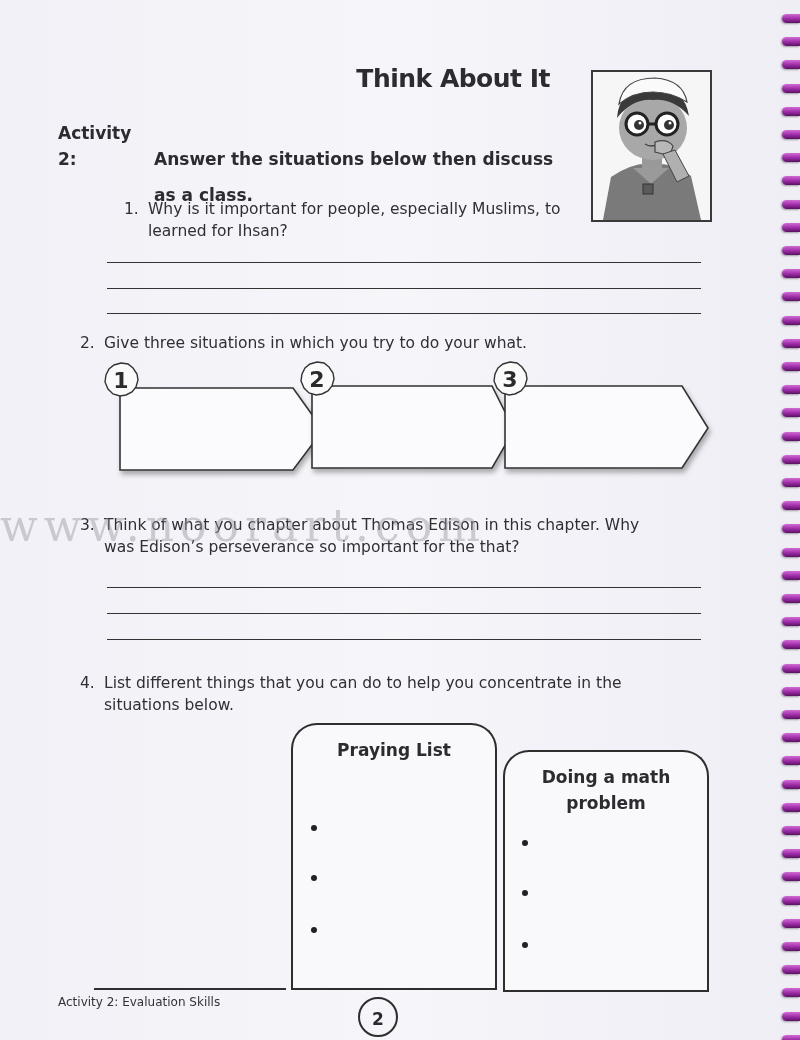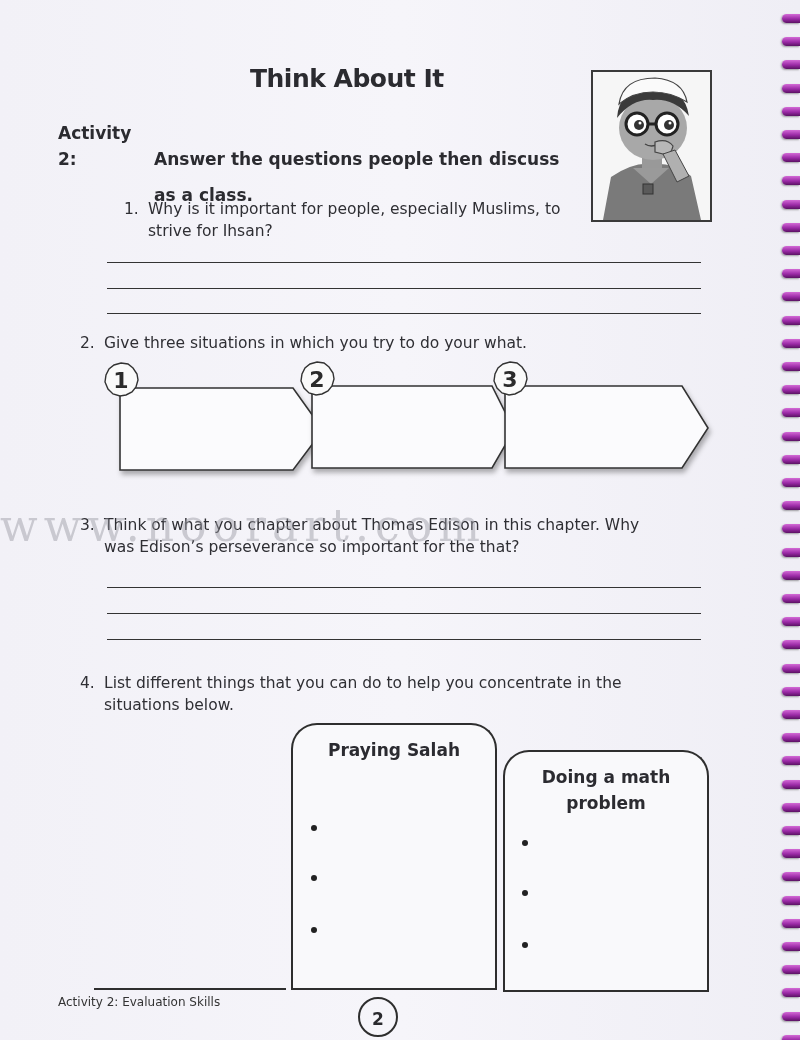--- a/index.html
+++ b/index.html
@@ -2,21 +2,21 @@
 <html><head>
 <meta charset="utf-8">
 <style>
   html, body { margin: 0; padding: 0; }
   body {
     width: 800px; height: 1040px; overflow: hidden; position: relative;
     background: linear-gradient(90deg, #f2f1f7 0%, #f6f5fa 50%, #efeef5 100%);
     font-family: "DejaVu Sans", sans-serif; color: #2a2a2e;
   }
   .page { position: absolute; left: 0; top: 0; width: 775px; height: 1040px; }
-  .title { position: absolute; left: 250px; top: 64px; width: 300px; text-align: left; font-size: 25px; font-weight: bold; color: #2b2b30; letter-spacing: -0.5px; }
+  .title { position: absolute; left: 250px; top: 64px; width: 300px; text-align: right; font-size: 25px; font-weight: bold; color: #2b2b30; letter-spacing: -0.5px; }
   .activity { position: absolute; left: 58px; top: 120px; font-size: 17px; font-weight: bold; line-height: 26px; color: #2b2b30; }
   .activity .label { display: inline-block; width: 96px; }
   .activity .line2 { padding-left: 96px; margin-top: 10px; }
   .portrait { position: absolute; left: 591px; top: 70px; width: 117px; height: 148px; border: 2px solid #3a3a3a; background: #f8f8f8; overflow: hidden; }
   .q { position: absolute; left: 80px; font-size: 15.5px; line-height: 22px; color: #2f2f34; }
   .q .num { display: inline-block; width: 24px; }
   .q .cont { padding-left: 24px; }
   .rule { position: absolute; left: 107px; width: 594px; height: 0; border-top: 1.6px solid #333; }
   .arrows { position: absolute; left: 100px; top: 360px; width: 620px; height: 120px; }
   .badge-num { font-size: 22px; font-weight: bold; fill: #2b2b2b; font-family: "DejaVu Sans", sans-serif; }
@@ -32,21 +32,21 @@
   .coil { position: absolute; right: 0; width: 18px; height: 9px; border-radius: 6px 0 0 6px; background: linear-gradient(180deg, #d36ad6 0%, #9b2aa6 55%, #5b1264 100%); box-shadow: -1px 1px 2px rgba(0,0,0,0.35); }
 </style>
 </head>
 <body>
 
 <div class="page">
 
   <div class="title">Think About It</div>
 
   <div class="activity">
-    <div><span class="label">Activity 2:</span><span>Answer the questions people then discuss</span></div>
+    <div><span class="label">Activity 2:</span><span>Answer the situations below then discuss</span></div>
     <div class="line2">as a class.</div>
   </div>
 
   <div class="portrait">
     <svg width="117" height="148" viewBox="0 0 117 148">
       <rect width="117" height="148" fill="#f6f6f6"></rect>
       <path d="M10 148 L18 105 Q40 90 58 92 Q80 90 98 104 L108 148 Z" fill="#7a7a7a"></path>
       <path d="M40 96 L58 112 L76 96" fill="#9a9a9a"></path>
       <rect x="50" y="112" width="10" height="10" fill="#5a5a5a" stroke="#333" stroke-width="1"></rect>
       <rect x="49" y="80" width="20" height="16" fill="#999"></rect>
@@ -61,21 +61,21 @@
       <circle cx="47" cy="51" r="1.5" fill="#fff"></circle>
       <circle cx="77" cy="51" r="1.5" fill="#fff"></circle>
       <path d="M52 72 Q58 76 66 72" stroke="#444" stroke-width="1.5" fill="none"></path>
       <path d="M62 70 Q74 66 80 74 Q78 84 70 82 L62 80 Z" fill="#b8b8b8" stroke="#444" stroke-width="1.2"></path>
       <path d="M70 82 L84 110 L96 104 L82 78 Z" fill="#b0b0b0" stroke="#444" stroke-width="1"></path>
     </svg>
   </div>
 
   <div class="q" style="top:198px;margin-left:44px;">
     <div><span class="num">1.</span><span>Why is it important for people, especially Muslims, to</span></div>
-    <div class="cont">strive for Ihsan?</div>
+    <div class="cont">learned for Ihsan?</div>
   </div>
   <div class="rule" style="top:262px;"></div>
   <div class="rule" style="top:288px;"></div>
   <div class="rule" style="top:313px;"></div>
 
   <div class="q" style="top:332px;">
     <div><span class="num">2.</span><span>Give three situations in which you try to do your what.</span></div>
   </div>
 
   <div class="arrows">
@@ -117,21 +117,21 @@
   <div class="rule" style="top:613px;"></div>
   <div class="rule" style="top:639px;"></div>
 
   <div class="q" style="top:672px;">
     <div><span class="num">4.</span><span>List different things that you can do to help you concentrate in the</span></div>
     <div class="cont">situations below.</div>
   </div>
 
   <div class="cards">
     <div class="card" style="left:216px; top:3px; width:206px; height:267px;">
-      <div class="card-title">Praying Salah</div>
+      <div class="card-title">Praying List</div>
       <div class="bullet" style="left:18px; top:100px;"></div>
       <div class="bullet" style="left:18px; top:150px;"></div>
       <div class="bullet" style="left:18px; top:202px;"></div>
     </div>
     <div class="card" style="left:428px; top:30px; width:206px; height:241px;">
       <div class="card-title">
         <div>Doing a math</div>
         <div>problem</div>
       </div>
       <div class="bullet" style="left:17px; top:88px;"></div>

